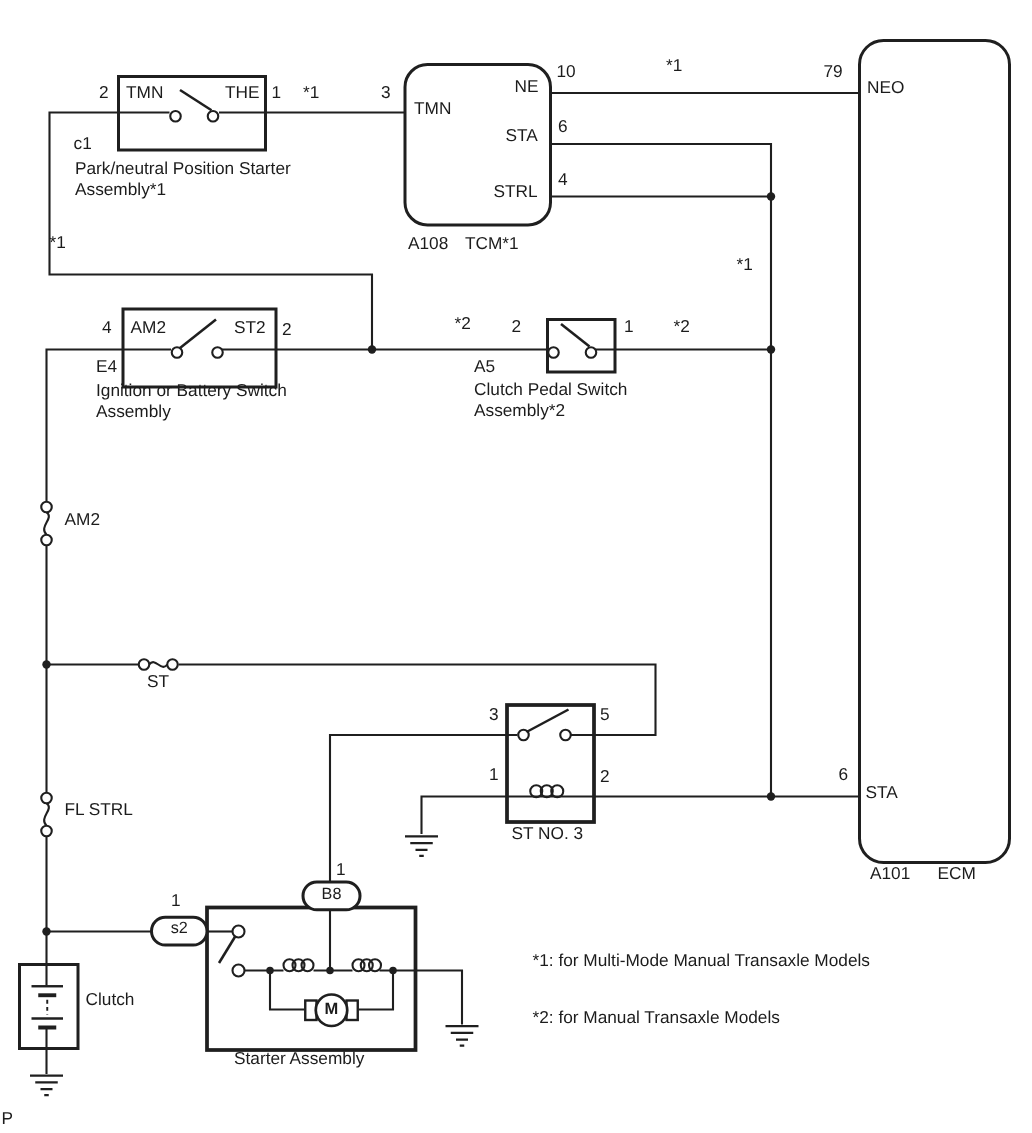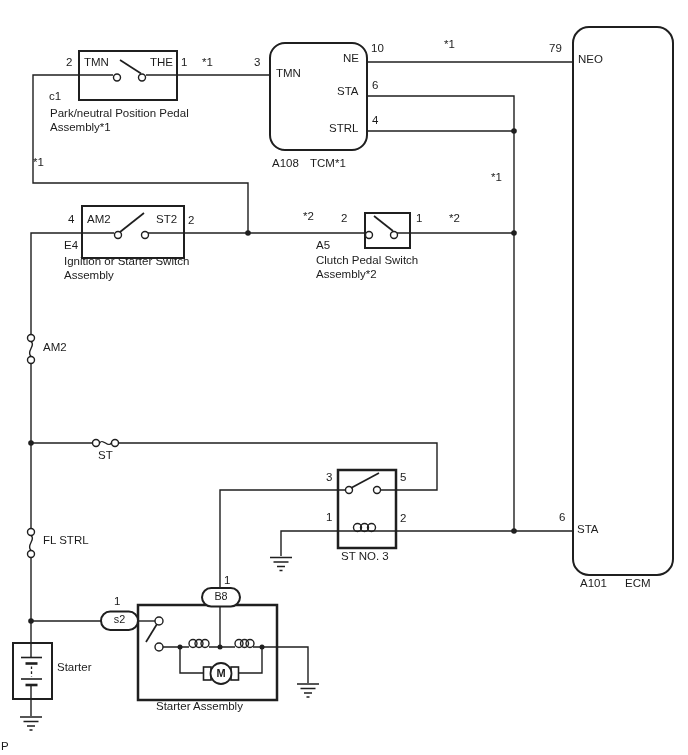--- a/index.html
+++ b/index.html
@@ -151,21 +151,21 @@
   </svg>
 
 
   <span class="lbl" style="left:66px;top:56px">2</span>
   <span class="lbl" style="left:84px;top:56px">TMN</span>
   <span class="lbl" style="left:150px;top:56px">THE</span>
   <span class="lbl" style="left:181px;top:56px">1</span>
   <span class="lbl" style="left:202px;top:56px">*1</span>
   <span class="lbl" style="left:254px;top:56px">3</span>
   <span class="lbl" style="left:49px;top:90px">c1</span>
-  <span class="lbl" style="left:50px;top:107px">Park/neutral Position Pedal</span>
+  <span class="lbl" style="left:50px;top:107px">Park/neutral Position Starter</span>
   <span class="lbl" style="left:50px;top:121px">Assembly*1</span>
 
   <span class="lbl" style="left:276px;top:67px">TMN</span>
   <span class="lbl" style="left:343px;top:52px">NE</span>
   <span class="lbl" style="left:371px;top:42px">10</span>
   <span class="lbl" style="left:337px;top:85px">STA</span>
   <span class="lbl" style="left:372px;top:79px">6</span>
   <span class="lbl" style="left:329px;top:122px">STRL</span>
   <span class="lbl" style="left:372px;top:114px">4</span>
   <span class="lbl" style="left:272px;top:157px">A108</span>
@@ -176,21 +176,21 @@
   <span class="lbl" style="left:578px;top:53px">NEO</span>
 
   <span class="lbl" style="left:33px;top:156px">*1</span>
   <span class="lbl" style="left:491px;top:171px">*1</span>
 
   <span class="lbl" style="left:68px;top:213px">4</span>
   <span class="lbl" style="left:87px;top:213px">AM2</span>
   <span class="lbl" style="left:156px;top:213px">ST2</span>
   <span class="lbl" style="left:188px;top:214px">2</span>
   <span class="lbl" style="left:64px;top:239px">E4</span>
-  <span class="lbl" style="left:64px;top:255px">Ignition or Starter Switch</span>
+  <span class="lbl" style="left:64px;top:255px">Ignition or Battery Switch</span>
   <span class="lbl" style="left:64px;top:269px">Assembly</span>
   <span class="lbl" style="left:303px;top:210px">*2</span>
 
   <span class="lbl" style="left:341px;top:212px">2</span>
   <span class="lbl" style="left:416px;top:212px">1</span>
   <span class="lbl" style="left:449px;top:212px">*2</span>
   <span class="lbl" style="left:316px;top:239px">A5</span>
   <span class="lbl" style="left:316px;top:254px">Clutch Pedal Switch</span>
   <span class="lbl" style="left:316px;top:268px">Assembly*2</span>
 
@@ -208,17 +208,19 @@
   <span class="lbl" style="left:577px;top:523px">STA</span>
   <span class="lbl" style="left:580px;top:577px">A101</span>
   <span class="lbl" style="left:625px;top:577px">ECM</span>
 
   <span class="lbl" style="left:114px;top:595px">1</span>
   <span class="lbl ctr" style="left:101px;top:613px;width:37px">s2</span>
   <span class="lbl" style="left:224px;top:574px">1</span>
   <span class="lbl ctr" style="left:202px;top:590px;width:38px">B8</span>
   <span class="lbl motor-m" style="left:210px;top:667px;width:22px">M</span>
   <span class="lbl" style="left:156px;top:700px">Starter Assembly</span>
-  <span class="lbl" style="left:57px;top:661px">Starter</span>
-
+  <span class="lbl" style="left:57px;top:661px">Clutch</span>
+
+  <span class="lbl" style="left:355px;top:635px">*1: for Multi-Mode Manual Transaxle Models</span>
+  <span class="lbl" style="left:355px;top:673px">*2: for Manual Transaxle Models</span>
   <span class="lbl" style="left:1px;top:740px">P</span>
 
 </div>
 
 </body></html>

